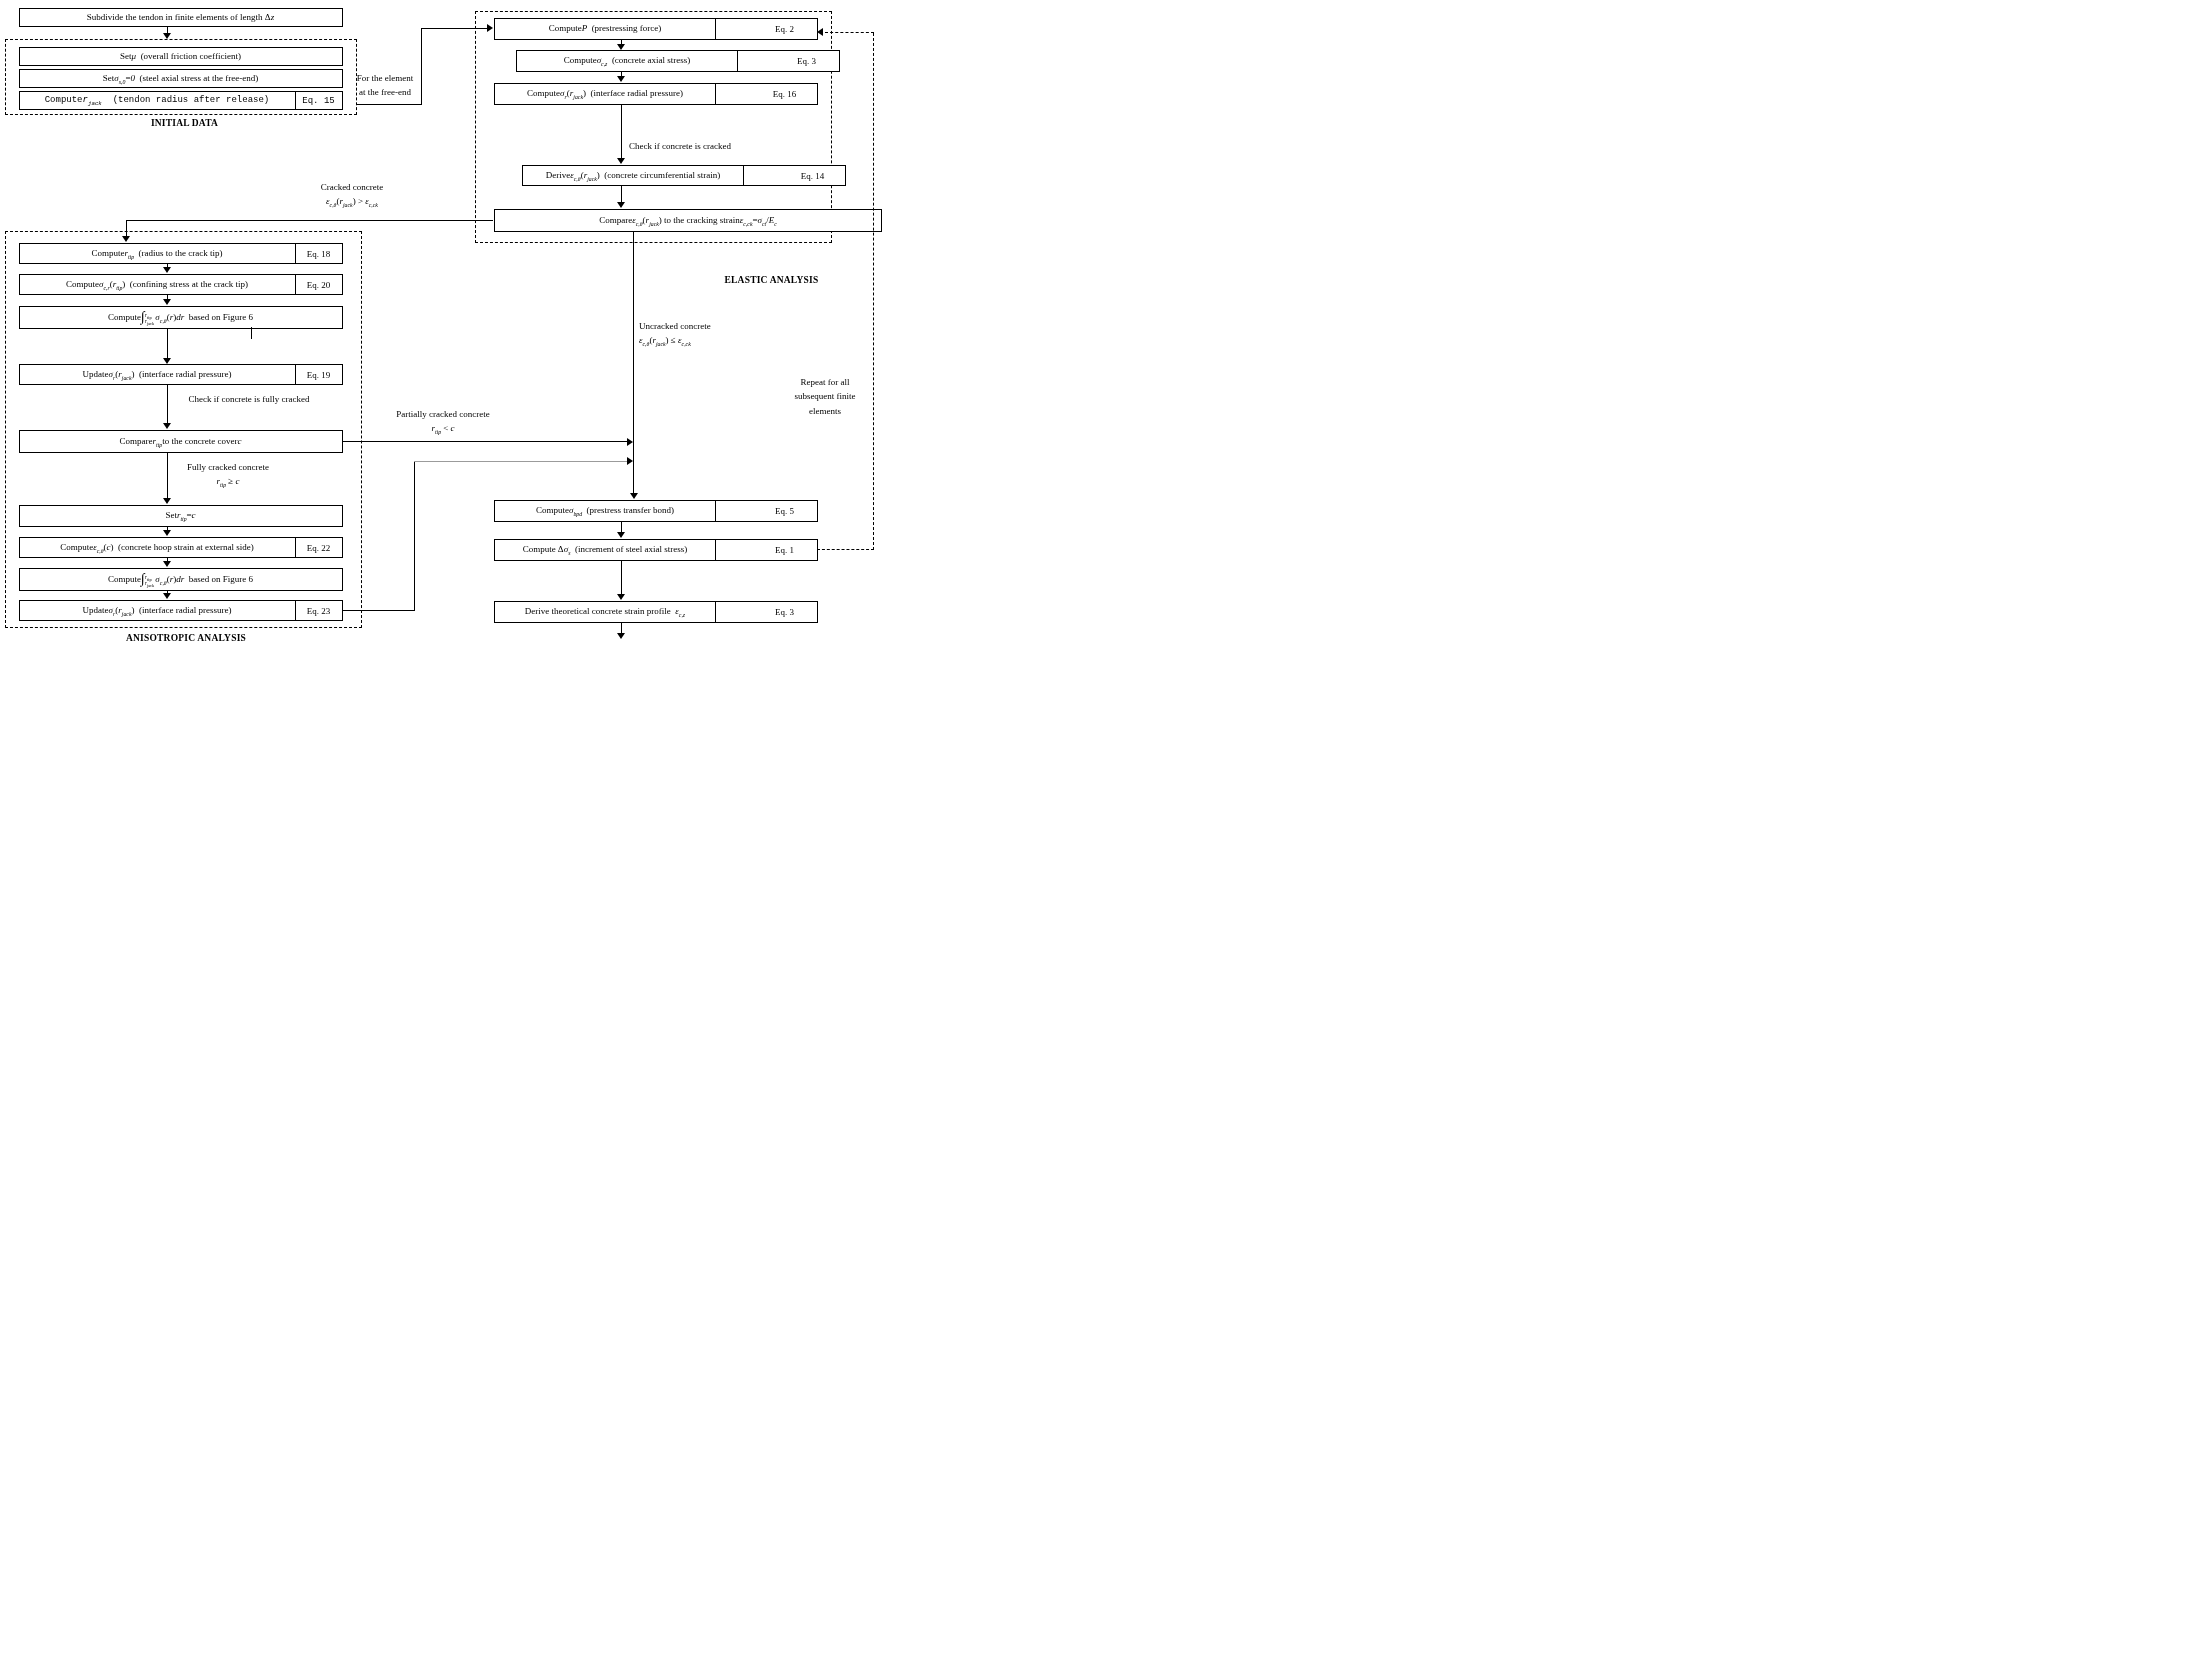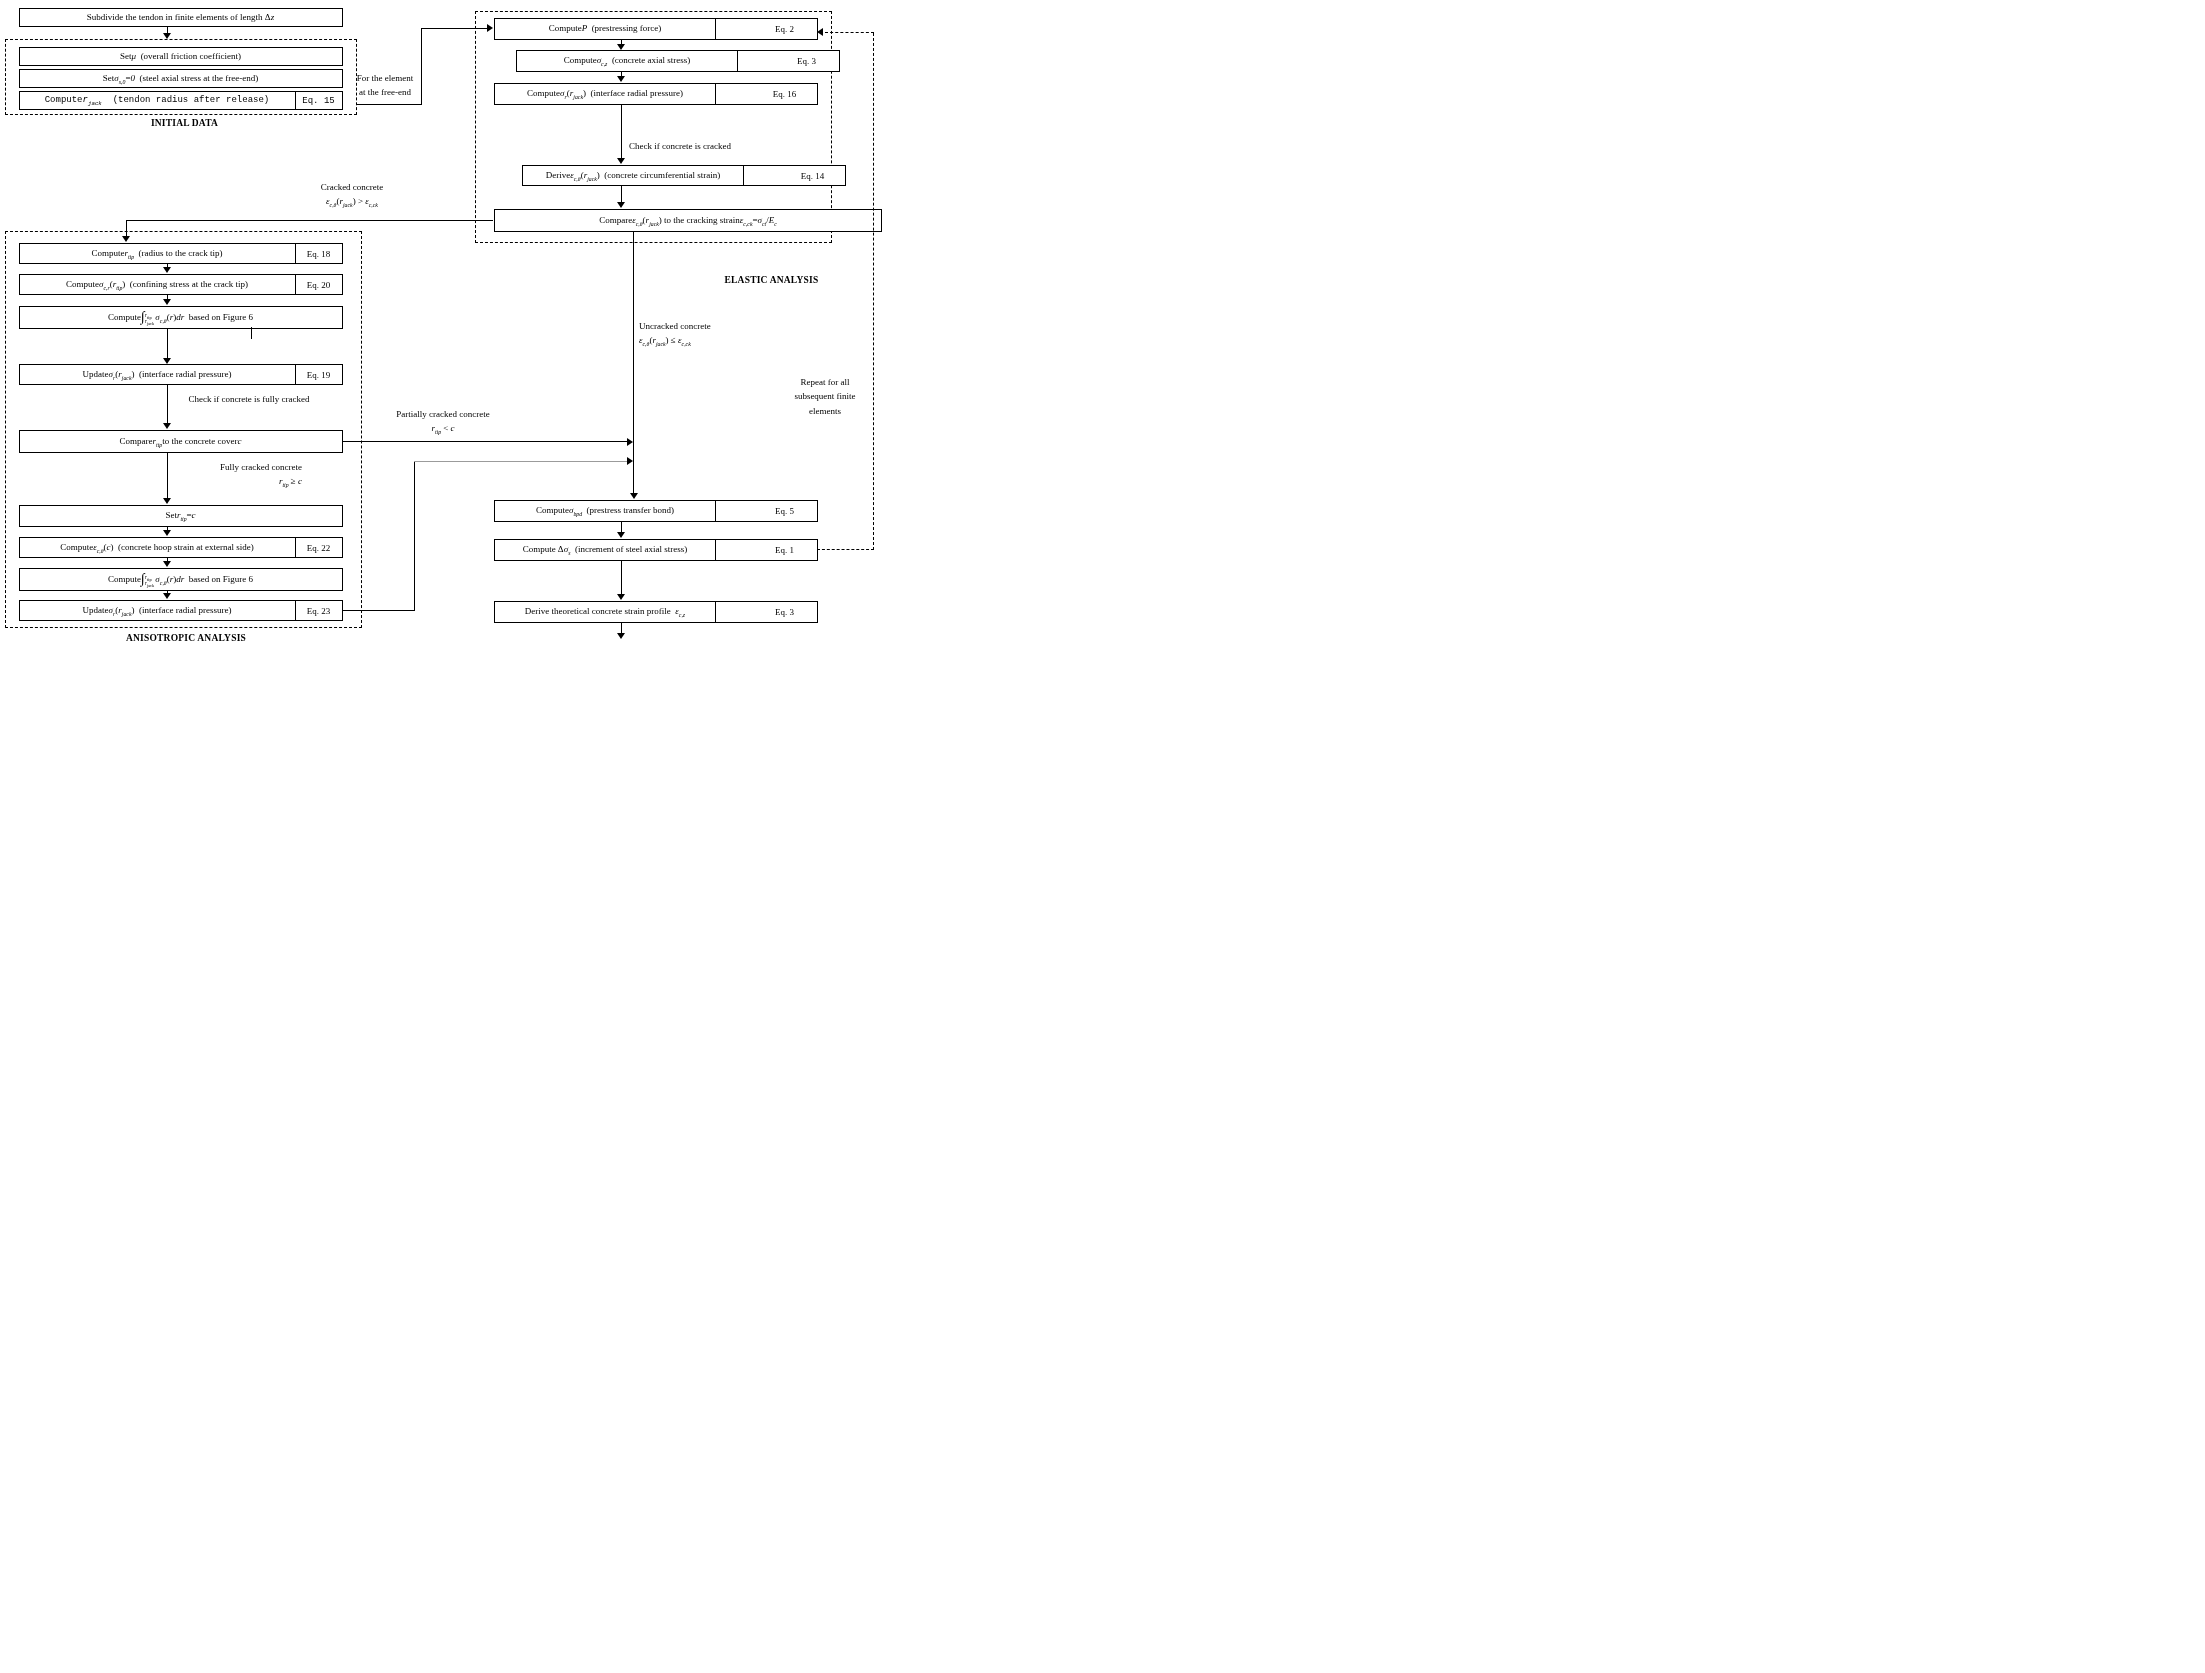--- a/index.html
+++ b/index.html
@@ -162,21 +162,21 @@
   <div class="vl" style="left:167px;top:385px;height:38px;"></div>
   <div class="ah down" style="left:163px;top:423px;"></div>
   <div class="lbl" style="left:178px;top:392px;width:142px;">Check if concrete is fully cracked</div>
 
   <div class="box" style="left:18.5px;top:430px;width:324px;height:23.4px;">
     <div class="main">Compare <i>r<sub>tip</sub></i> to the concrete cover <i>c</i></div>
   </div>
 
   <div class="vl" style="left:167px;top:453px;height:46px;"></div>
   <div class="ah down" style="left:163px;top:498px;"></div>
-  <div class="lbl" style="left:154px;top:460px;width:148px;text-align:right;">Fully cracked concrete<br><i>r<sub>tip</sub></i> ≥ <i>c</i></div>
+  <div class="lbl" style="left:154px;top:460px;width:148px;">Fully cracked concrete<br><i>r<sub>tip</sub></i> ≥ <i>c</i></div>
 
   <div class="hl" style="left:342px;top:441px;width:285px;"></div>
   <div class="ah right" style="left:627px;top:438px;"></div>
   <div class="lbl" style="left:369px;top:407px;width:148px;">Partially cracked concrete<br><i>r<sub>tip</sub></i> &lt; <i>c</i></div>
 
   <div class="box" style="left:18.5px;top:505px;width:324px;height:21.5px;">
     <div class="main">Set <i>r<sub>tip</sub></i> = <i>c</i></div>
   </div>
   <div class="vl" style="left:167px;top:526px;height:4.3px;"></div>
   <div class="ah down" style="left:163px;top:530px;"></div>

